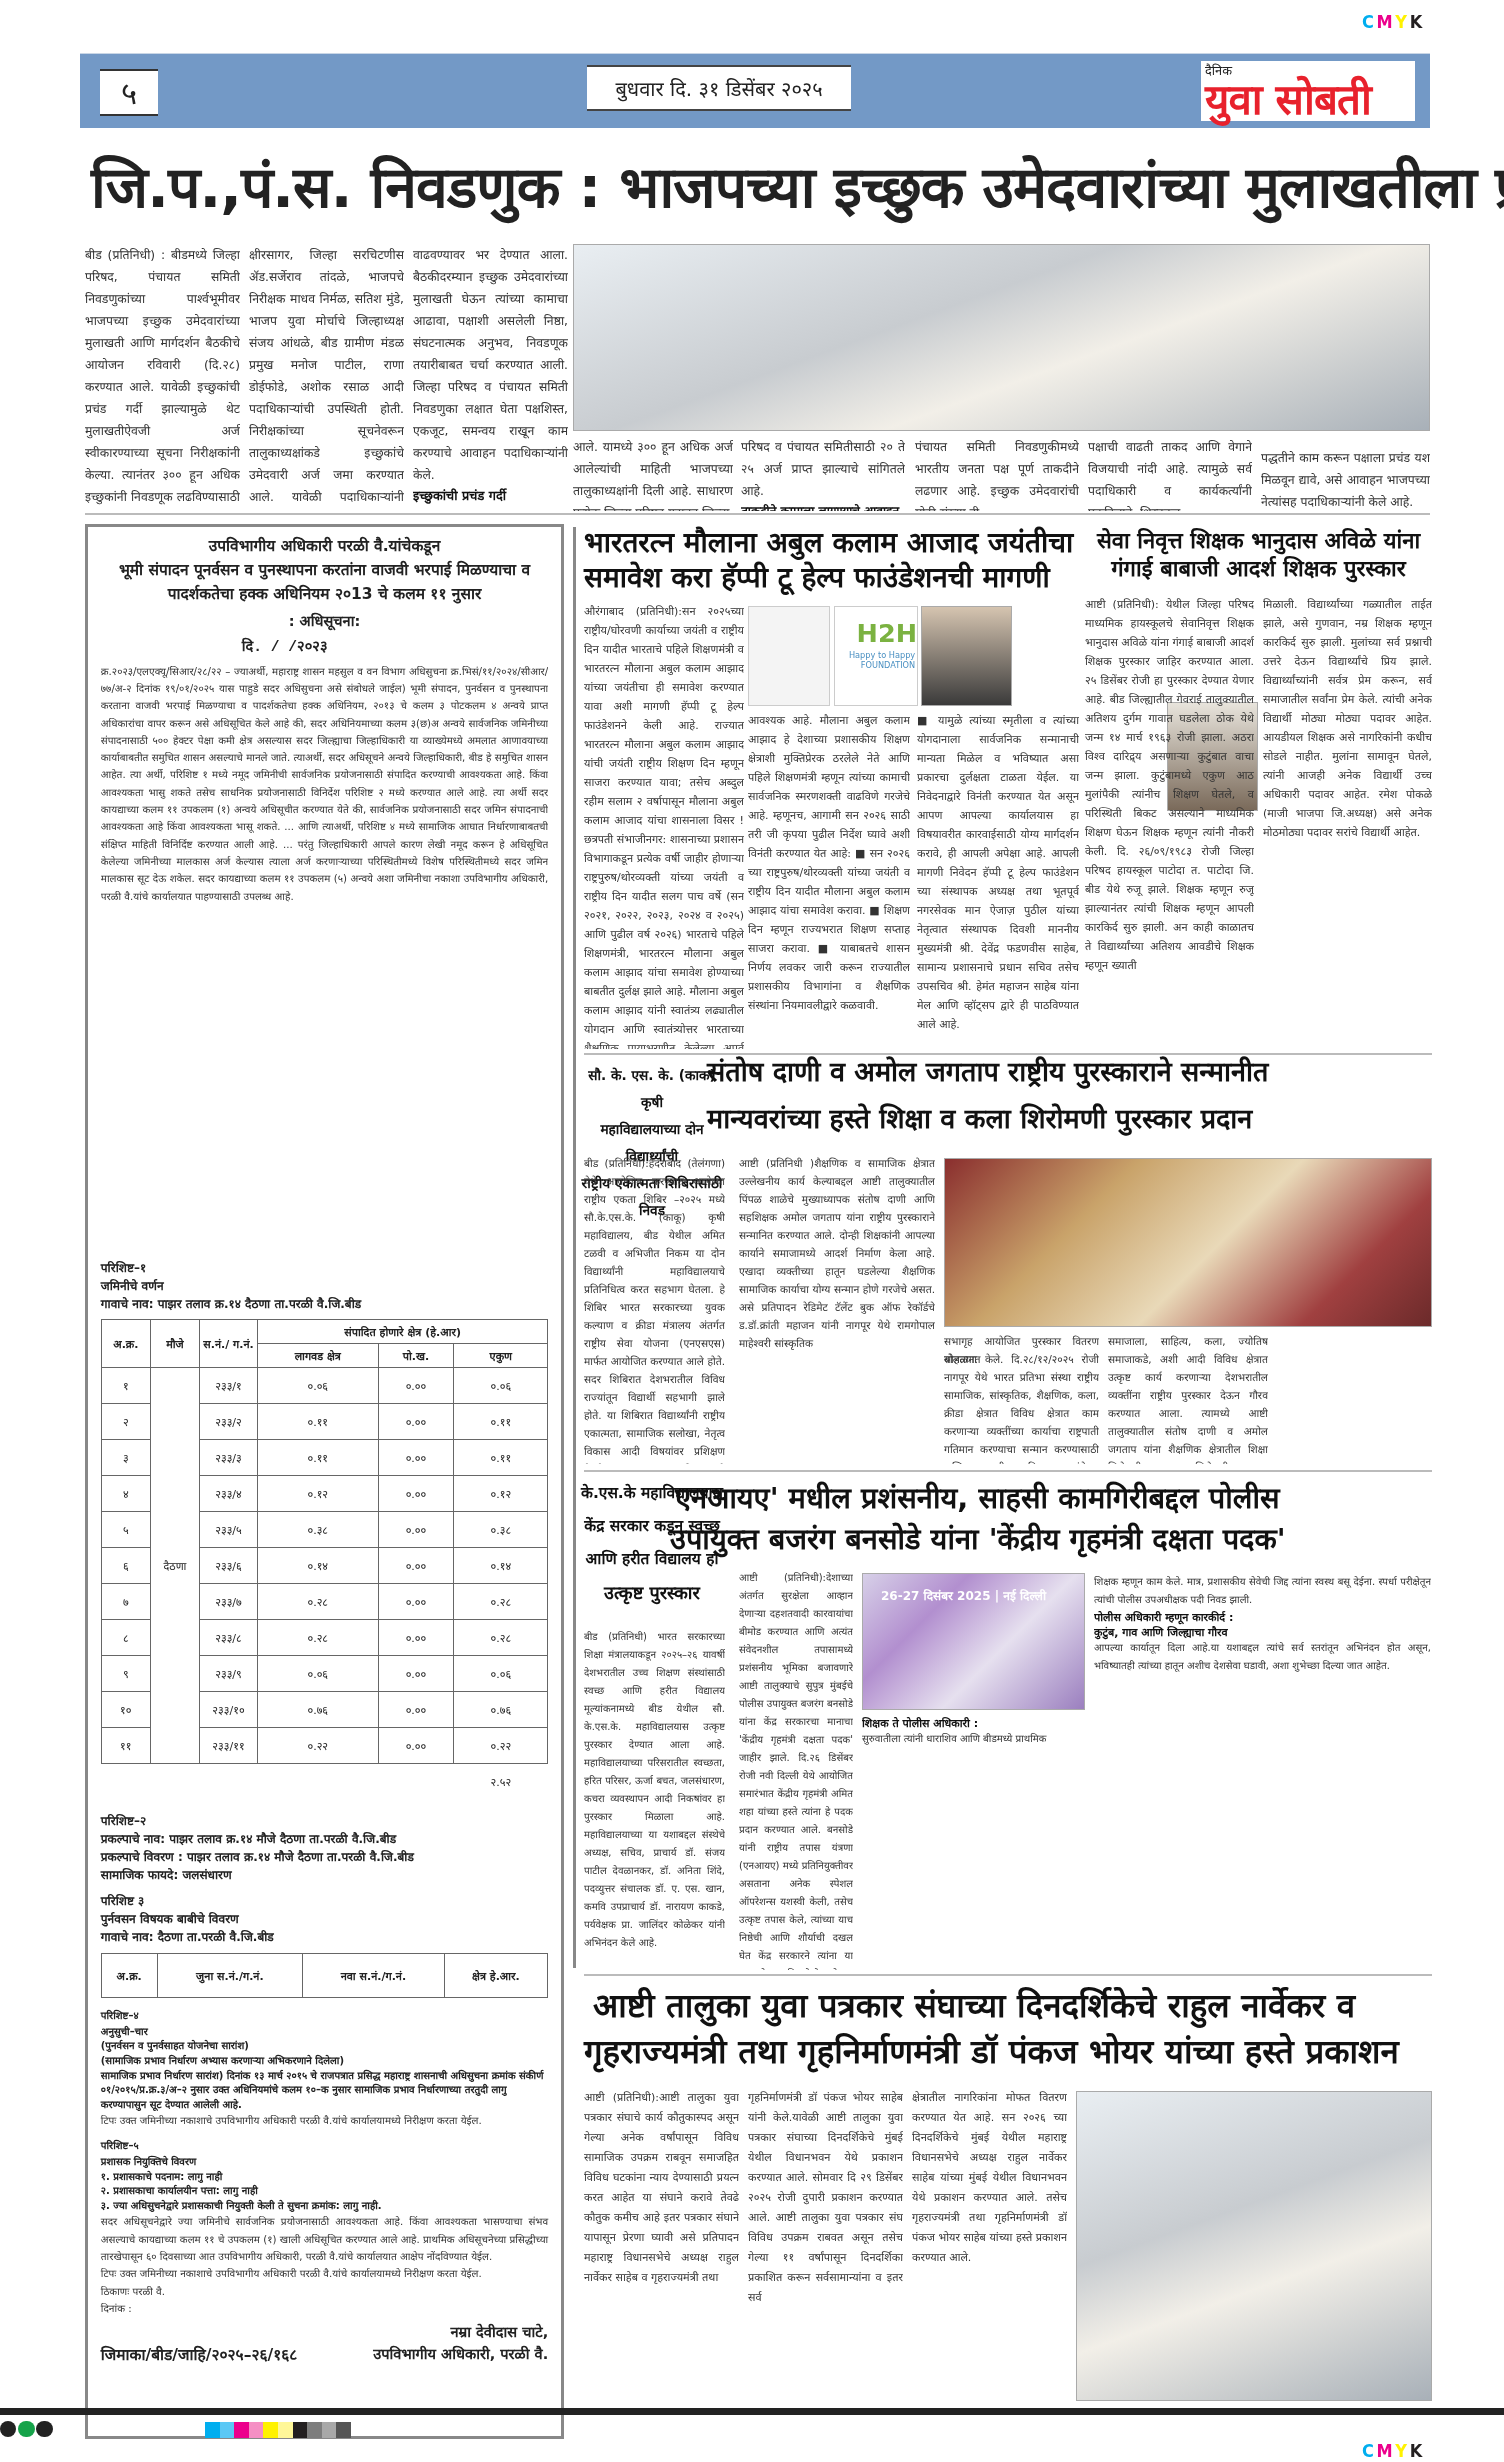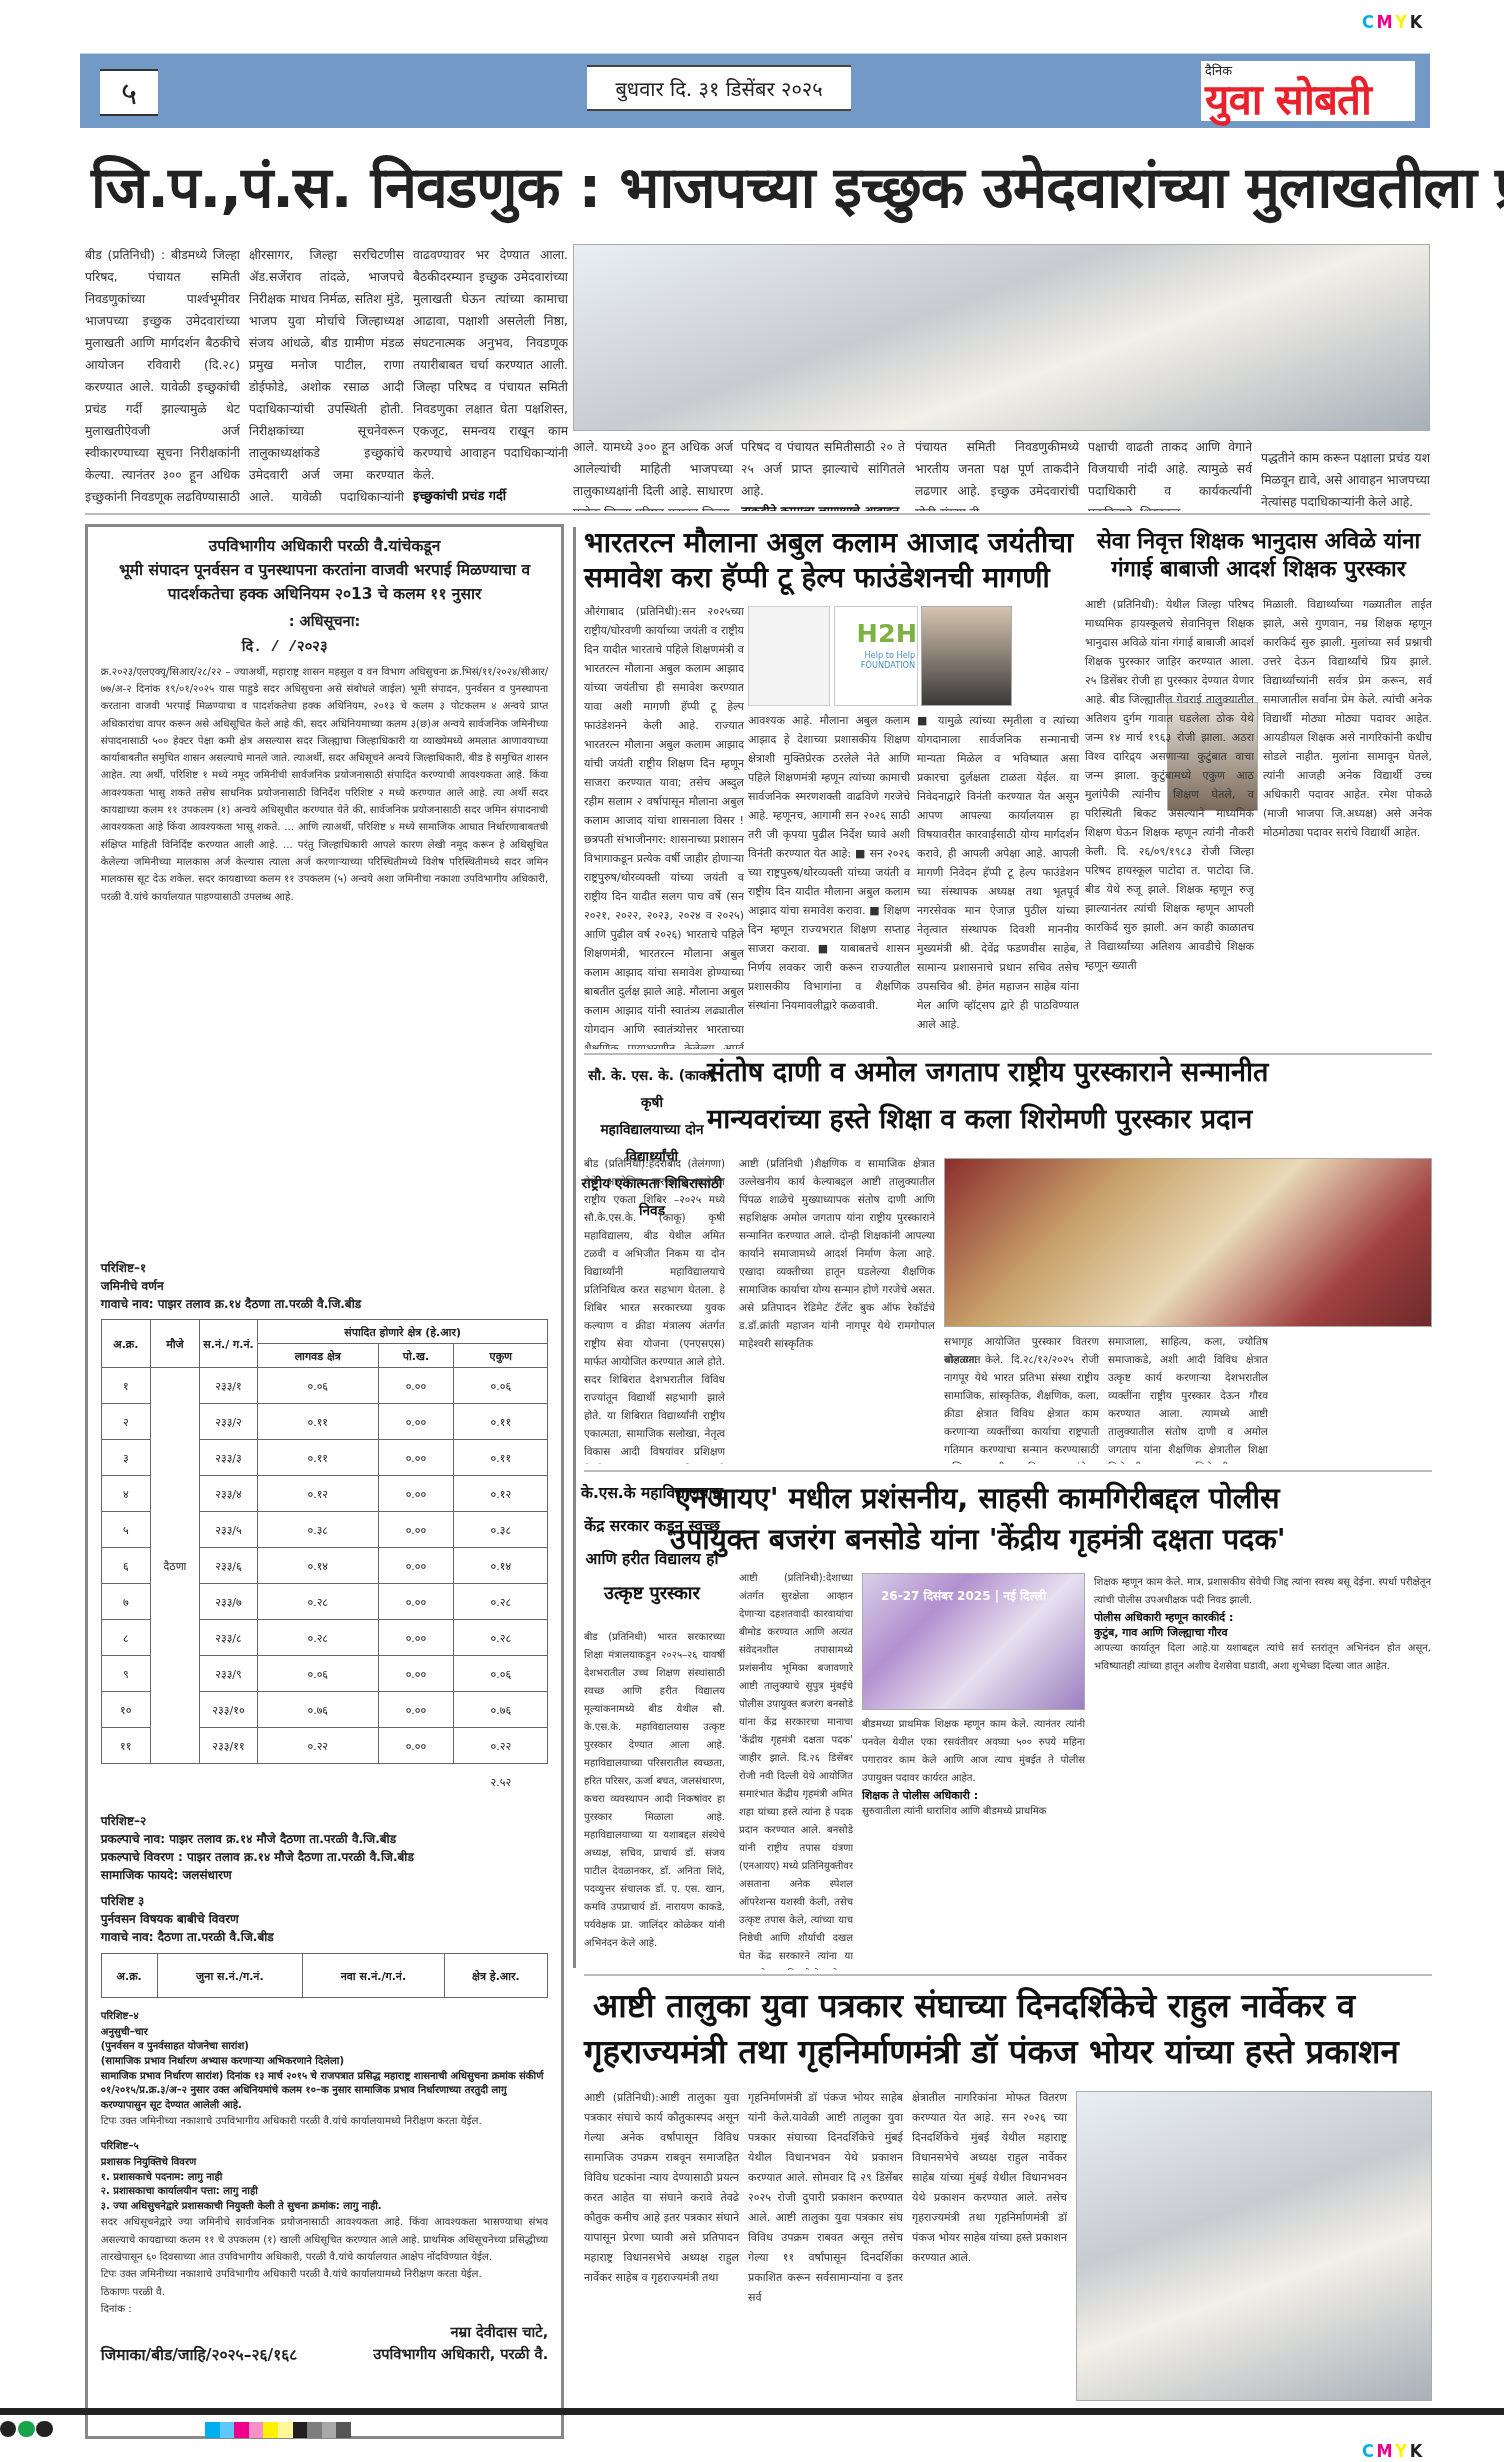--- a/index.html
+++ b/index.html
@@ -254,21 +254,21 @@
     </div>
   </div>
 </div>
 
 <div class="abs" style="left:573px;top:527px;width:2.7px;height:1441px;background:#888;"></div>
 <div class="abs hl" style="left:584px;top:527px;font-size:28px;">भारतरत्न मौलाना अबुल कलाम आजाद जयंतीचा</div>
 <div class="abs hl" style="left:584px;top:562px;font-size:28px;">समावेश करा हॅप्पी टू हेल्प फाउंडेशनची मागणी</div>
 <div class="abs" style="left:748px;top:606px;width:82px;height:100px;border:0.9px solid #ccc;background:#f4f4f4;"></div>
 <div class="abs" style="left:834px;top:606px;width:84px;height:100px;background:#fff;border:0.9px solid #ccc;text-align:right;">
   <div style="font-size:25.5px;font-weight:bold;color:#7bb241;margin-top:11px;">H2H</div>
-  <div style="font-size:8.2px;color:#4a90c2;padding:1.8px;">Help to Help FOUNDATION</div>
+  <div style="font-size:8.2px;color:#4a90c2;padding:1.8px;">Happy to Happy FOUNDATION</div>
 </div>
 <div class="abs photo" style="left:921px;top:606px;width:91px;height:100px;background:linear-gradient(180deg,#d5c4b0,#3a3a3a);"></div>
 <div class="abs col" style="left:584px;top:602px;width:160px;height:447px;font-size:11px;line-height:19px;">औरंगाबाद (प्रतिनिधी):सन २०२५च्या राष्ट्रीय/घोरवणी कार्याच्या जयंती व राष्ट्रीय दिन यादीत भारताचे पहिले शिक्षणमंत्री व भारतरत्न मौलाना अबुल कलाम आझाद यांच्या जयंतीचा ही समावेश करण्यात यावा अशी मागणी हॅप्पी टू हेल्प फाउंडेशनने केली आहे. राज्यात भारतरत्न मौलाना अबुल कलाम आझाद यांची जयंती राष्ट्रीय शिक्षण दिन म्हणून साजरा करण्यात यावा; तसेच अब्दुल रहीम सलाम २ वर्षापासून मौलाना अबुल कलाम आजाद यांचा शासनाला विसर ! छत्रपती संभाजीनगर: शासनाच्या प्रशासन विभागाकडून प्रत्येक वर्षी जाहीर होणाऱ्या राष्ट्रपुरुष/थोरव्यक्ती यांच्या जयंती व राष्ट्रीय दिन यादीत सलग पाच वर्षे (सन २०२१, २०२२, २०२३, २०२४ व २०२५) आणि पुढील वर्ष २०२६) भारताचे पहिले शिक्षणमंत्री, भारतरत्न मौलाना अबुल कलाम आझाद यांचा समावेश होण्याच्या बाबतीत दुर्लक्ष झाले आहे. मौलाना अबुल कलाम आझाद यांनी स्वातंत्र्य लढ्यातील योगदान आणि स्वातंत्र्योत्तर भारताच्या शैक्षणिक पायाभरणीत केलेल्या अपूर्व योगदानामुळे त्यांची जयंती व स्मरण राष्ट्रीय संदर्भात योग्य मानले जाणे</div>
 <div class="abs col" style="left:748px;top:711px;width:162px;height:337px;font-size:11px;line-height:19px;">आवश्यक आहे. मौलाना अबुल कलाम आझाद हे देशाच्या प्रशासकीय शिक्षण क्षेत्राशी मुक्तिप्रेरक ठरलेले नेते आणि पहिले शिक्षणमंत्री म्हणून त्यांच्या कामाची सार्वजनिक स्मरणशक्ती वाढविणे गरजेचे आहे. म्हणूनच, आगामी सन २०२६ साठी तरी जी कृपया पुढील निर्देश घ्यावे अशी विनंती करण्यात येत आहे: ■ सन २०२६ च्या राष्ट्रपुरुष/थोरव्यक्ती यांच्या जयंती व राष्ट्रीय दिन यादीत मौलाना अबुल कलाम आझाद यांचा समावेश करावा. ■ शिक्षण दिन म्हणून राज्यभरात शिक्षण सप्ताह साजरा करावा. ■ याबाबतचे शासन निर्णय लवकर जारी करून राज्यातील प्रशासकीय विभागांना व शैक्षणिक संस्थांना नियमावलीद्वारे कळवावी.</div>
 <div class="abs col" style="left:917px;top:711px;width:162px;height:337px;font-size:11px;line-height:19px;">■ यामुळे त्यांच्या स्मृतीला व त्यांच्या योगदानाला सार्वजनिक सन्मानाची मान्यता मिळेल व भविष्यात असा प्रकारचा दुर्लक्षता टाळता येईल. या निवेदनाद्वारे विनंती करण्यात येत असून आपण आपल्या कार्यालयास हा विषयावरीत कारवाईसाठी योग्य मार्गदर्शन करावे, ही आपली अपेक्षा आहे. आपली मागणी निवेदन हॅप्पी टू हेल्प फाउंडेशन च्या संस्थापक अध्यक्ष तथा भूतपूर्व नगरसेवक मान ऐजाज़ पुठील यांच्या नेतृत्वात संस्थापक दिवशी माननीय मुख्यमंत्री श्री. देवेंद्र फडणवीस साहेब, सामान्य प्रशासनाचे प्रधान सचिव तसेच उपसचिव श्री. हेमंत महाजन साहेब यांना मेल आणि व्हॉट्सप द्वारे ही पाठविण्यात आले आहे.</div>
 
 <div class="abs hl2" style="left:1085px;top:527px;width:347px;font-size:22px;">
   <div>सेवा निवृत्त शिक्षक भानुदास अविळे यांना</div>
   <div>गंगाई बाबाजी आदर्श शिक्षक पुरस्कार</div>
 </div>
@@ -306,21 +306,20 @@
 <div class="abs hl" style="left:675px;top:1482px;font-size:29px;">एनआयए' मधील प्रशंसनीय, साहसी कामगिरीबद्दल पोलीस</div>
 <div class="abs hl" style="left:670px;top:1523px;font-size:29px;">उपायुक्त बजरंग बनसोडे यांना 'केंद्रीय गृहमंत्री दक्षता पदक'</div>
 <div class="abs" style="left:739px;top:1569px;width:114px;height:401px;overflow:hidden;">
   <div class="col" style="font-size:10px;line-height:18px;">आष्टी (प्रतिनिधी):देशाच्या अंतर्गत सुरक्षेला आव्हान देणाऱ्या दहशतवादी कारवायांचा बीमोड करण्यात आणि अत्यंत संवेदनशील तपासामध्ये प्रशंसनीय भूमिका बजावणारे आष्टी तालुक्याचे सुपुत्र मुंबईचे पोलीस उपायुक्त बजरंग बनसोडे यांना केंद्र सरकारचा मानाचा 'केंद्रीय गृहमंत्री दक्षता पदक' जाहीर झाले. दि.२६ डिसेंबर रोजी नवी दिल्ली येथे आयोजित समारंभात केंद्रीय गृहमंत्री अमित शहा यांच्या हस्ते त्यांना हे पदक प्रदान करण्यात आले. बनसोडे यांनी राष्ट्रीय तपास यंत्रणा (एनआयए) मध्ये प्रतिनियुक्तीवर असताना अनेक स्पेशल ऑपरेशन्स यशस्वी केली, तसेच उत्कृष्ट तपास केले, त्यांच्या याच निष्ठेची आणि शौर्याची दखल घेत केंद्र सरकारने त्यांना या पदकाने सन्मानित केले आहे.</div>
 
 </div>
 <div class="abs photo event" style="left:862px;top:1573px;width:223px;height:137px;">
   <span class="cap" style="font-size:12px;top:12.8px;">26-27 दिसंबर 2025 | नई दिल्ली</span>
 </div>
 <div class="abs" style="left:862px;top:1715px;width:223px;height:255px;overflow:hidden;">
-  <div class="col" style="font-size:10px;line-height:18px;">बीडमध्या प्राथमिक शिक्षक म्हणून काम केले. त्यानंतर त्यांनी पनवेल येथील एका रसवंतीवर अवघ्या ५०० रुपये महिना पगारावर काम केले आणि आज त्याच मुंबईत ते पोलीस उपायुक्त पदावर कार्यरत आहेत.</div>
   <div class="subhead" style="font-size:11px;">शिक्षक ते पोलीस अधिकारी :</div>
   <div class="col" style="font-size:10px;line-height:18px;">सुरुवातीला त्यांनी धाराशिव आणि बीडमध्ये प्राथमिक</div>
 </div>
 <div class="abs" style="left:1094px;top:1573px;width:337px;height:397px;overflow:hidden;">
   <div class="col" style="font-size:10px;line-height:18px;">शिक्षक म्हणून काम केले. मात्र, प्रशासकीय सेवेची जिद्द त्यांना स्वस्थ बसू देईना. स्पर्धा परीक्षेतून त्यांची पोलीस उपअधीक्षक पदी निवड झाली.</div>
   <div class="subhead" style="font-size:11px;">पोलीस अधिकारी म्हणून कारकीर्द :</div>
   <div class="subhead" style="font-size:11px;">कुटुंब, गाव आणि जिल्ह्याचा गौरव</div>
   <div class="col" style="font-size:10px;line-height:18px;">आपल्या कार्यातून दिला आहे.या यशाबद्दल त्यांचे सर्व स्तरांतून अभिनंदन होत असून, भविष्यातही त्यांच्या हातून अशीच देशसेवा घडावी, अशा शुभेच्छा दिल्या जात आहेत.</div>
 </div>
 <div class="abs rule" style="left:584px;top:1974px;width:848px;"></div>

